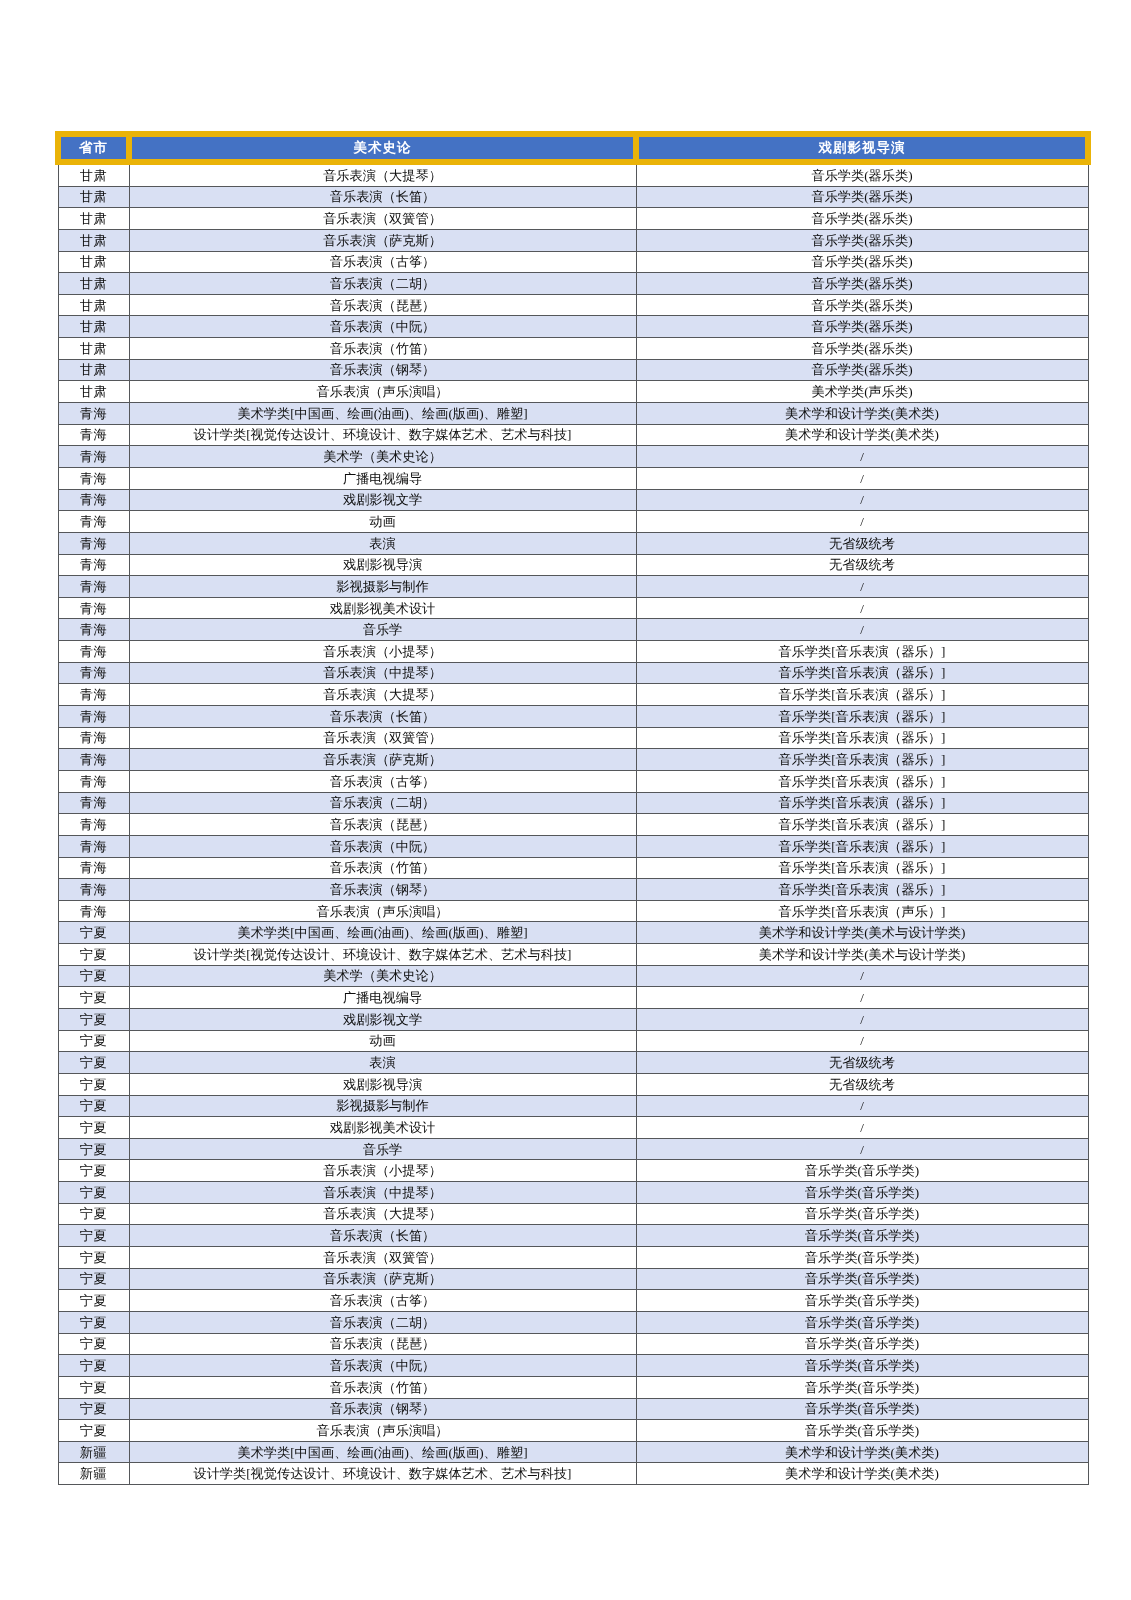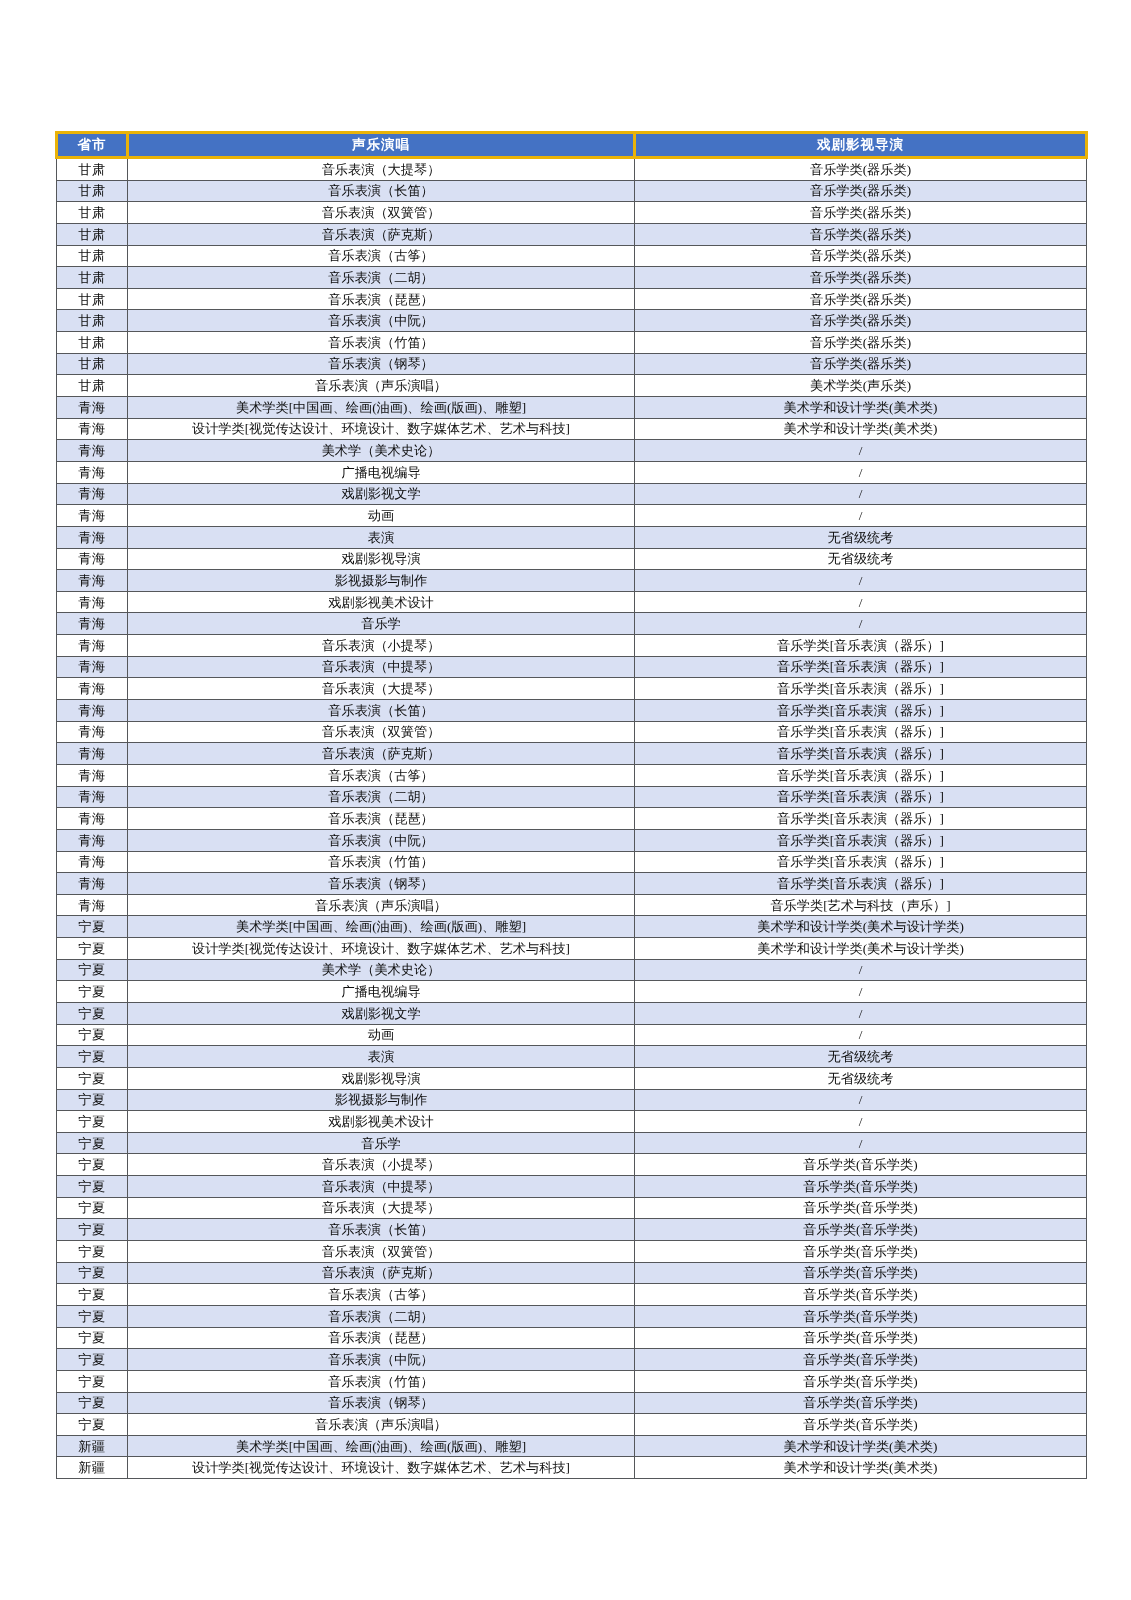--- a/index.html
+++ b/index.html
@@ -39,21 +39,21 @@
 
   thead th {
     background: #4472c4;
     color: #ffffff;
     font-weight: bold;
     font-size: 13.5px;
     line-height: 1;
     height: 22px;
     padding: 0;
     vertical-align: middle;
-    border: 3px solid #eab308;
+    border: 6px solid #eab308;
     font-family: "Liberation Sans", "DejaVu Sans", sans-serif;
     letter-spacing: 1px;
   }
   tbody td {
     height: 20.65px;
     padding: 0 3px;
     font-size: 13.2px;
     line-height: 1;
     text-align: center;
     vertical-align: middle;
@@ -77,21 +77,21 @@
   <div class="table-wrap">
     <table class="data-table">
       <colgroup>
         <col class="c-prov">
         <col class="c-major">
         <col class="c-cat">
       </colgroup>
       <thead>
         <tr>
           <th>省市</th>
-          <th>声乐演唱</th>
+          <th>美术史论</th>
           <th>戏剧影视导演</th>
         </tr>
       </thead>
       <tbody id="table-body">
           <tr class="odd">
             <td class="cell-prov">甘肃</td>
             <td class="cell-major">音乐表演（大提琴）</td>
             <td class="cell-cat">音乐学类(器乐类)</td>
           </tr>
           <tr class="even">
@@ -255,21 +255,21 @@
             <td class="cell-cat">音乐学类[音乐表演（器乐）]</td>
           </tr>
           <tr class="even">
             <td class="cell-prov">青海</td>
             <td class="cell-major">音乐表演（钢琴）</td>
             <td class="cell-cat">音乐学类[音乐表演（器乐）]</td>
           </tr>
           <tr class="odd">
             <td class="cell-prov">青海</td>
             <td class="cell-major">音乐表演（声乐演唱）</td>
-            <td class="cell-cat">音乐学类[艺术与科技（声乐）]</td>
+            <td class="cell-cat">音乐学类[音乐表演（声乐）]</td>
           </tr>
           <tr class="even">
             <td class="cell-prov">宁夏</td>
             <td class="cell-major">美术学类[中国画、绘画(油画)、绘画(版画)、雕塑]</td>
             <td class="cell-cat">美术学和设计学类(美术与设计学类)</td>
           </tr>
           <tr class="odd">
             <td class="cell-prov">宁夏</td>
             <td class="cell-major">设计学类[视觉传达设计、环境设计、数字媒体艺术、艺术与科技]</td>
             <td class="cell-cat">美术学和设计学类(美术与设计学类)</td>

